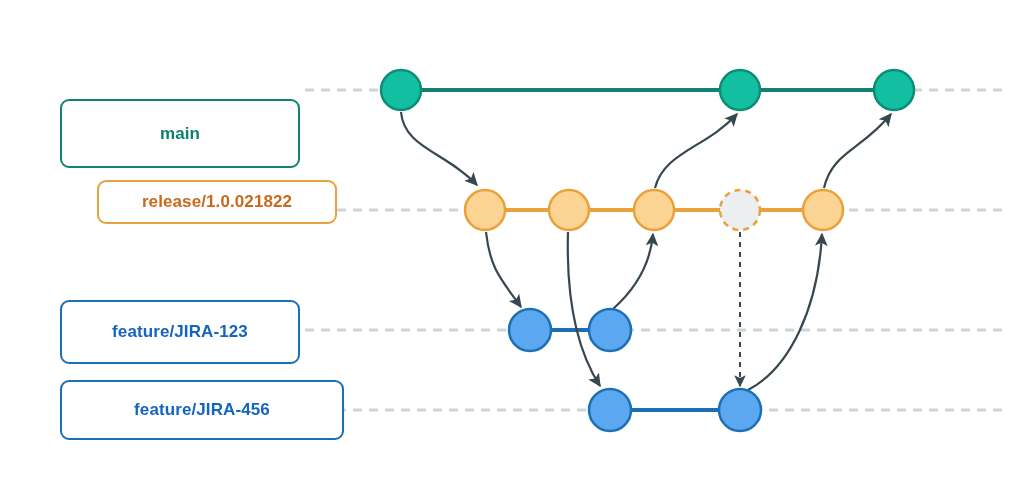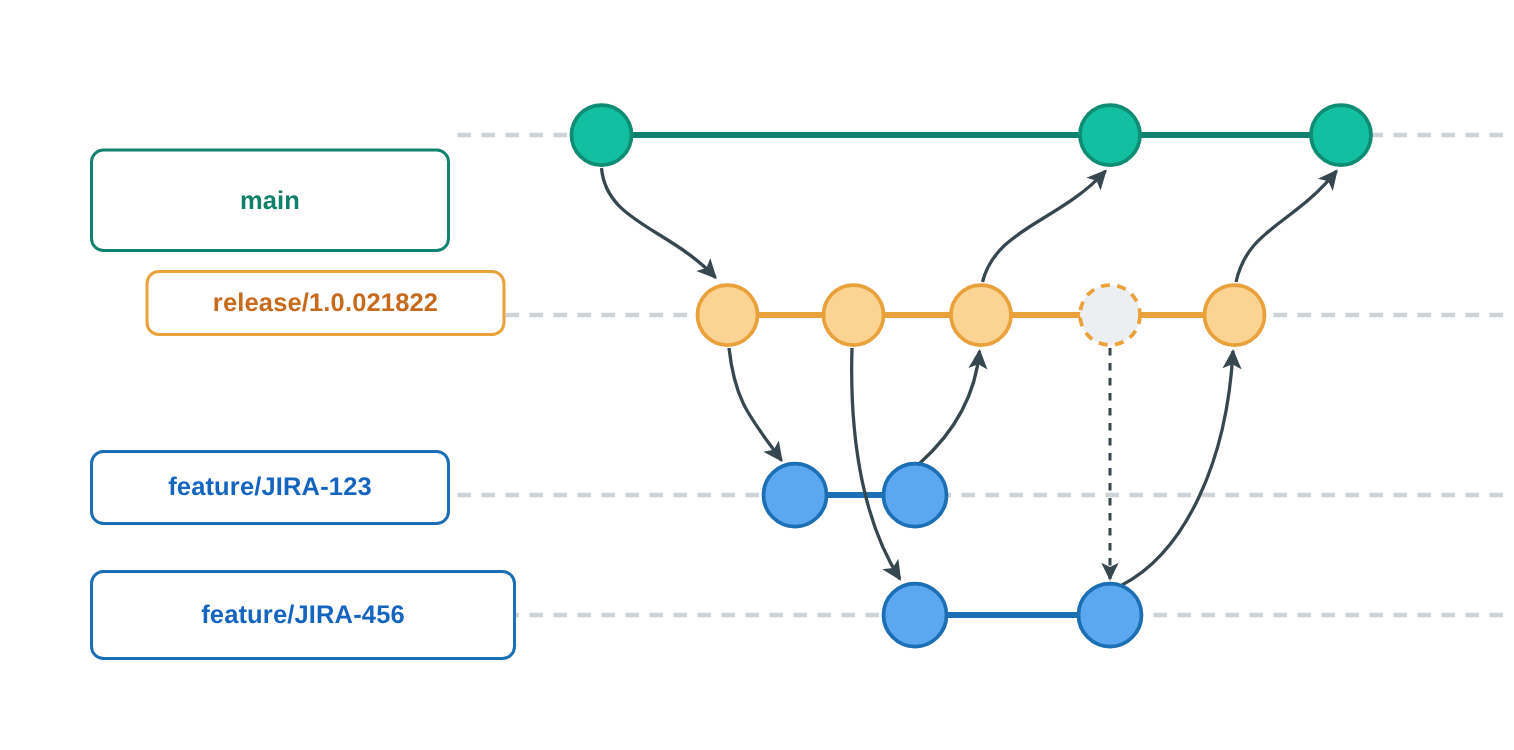--- a/index.html
+++ b/index.html
@@ -94,19 +94,19 @@
     </g>
 </svg>
 
 <div id="lane-labels">
     <div class="lane-label-box" style="left: 60px; top: 60px; width: 240px; height: 69px; border-color: rgb(18, 130, 112); margin-top: 39px;">
       <span class="lane-label-text" style="color: rgb(16, 128, 107);">main</span>
     </div>
     <div class="lane-label-box" style="left: 60px; top: 180px; width: 240px; height: 44px; border-color: rgb(233, 162, 59); margin-left: 37px;">
       <span class="lane-label-text" style="color: rgb(200, 106, 28);">release/1.0.021822</span>
     </div>
-    <div class="lane-label-box" style="left: 60px; top: 300px; width: 240px; height: 50px; border-color: rgb(28, 111, 181);">
+    <div class="lane-label-box" style="left: 60px; top: 300px; width: 240px; height: 64px; border-color: rgb(28, 111, 181);">
       <span class="lane-label-text" style="color: rgb(21, 101, 192);">feature/JIRA-123</span>
     </div>
     <div class="lane-label-box" style="left: 60px; top: 380px; width: 284px; height: 60px; border-color: rgb(28, 111, 181);">
       <span class="lane-label-text" style="color: rgb(21, 101, 192);">feature/JIRA-456</span>
     </div>
   </div>
 
 </body></html>

